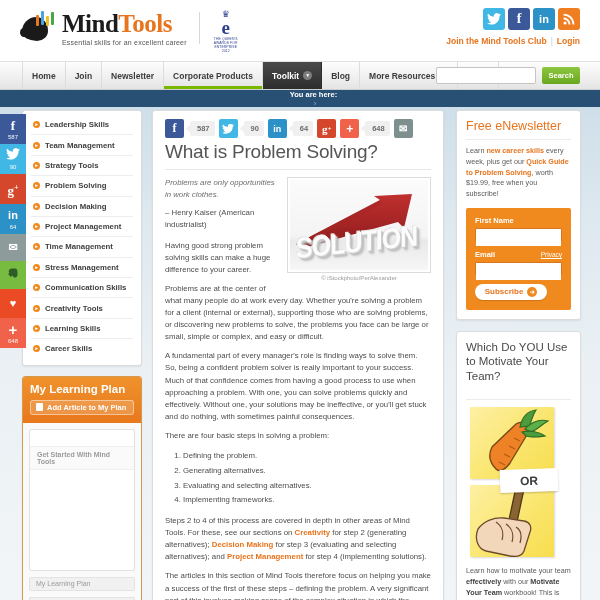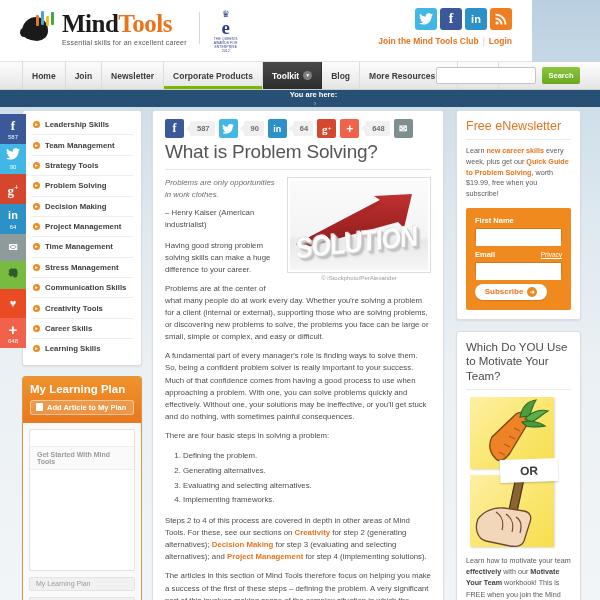--- a/index.html
+++ b/index.html
@@ -9,21 +9,21 @@
     font-family: "Liberation Sans", sans-serif;
     background: #ffffff;
   }
   #page {
     position: relative; width: 600px; height: 600px; overflow: hidden;
     background: linear-gradient(180deg,#b9cfe0 0%,#cfdfe9 18%,#dfe9f0 38%,#eaf0f4 60%,#f2f5f7 100%);
   }
 
   
   .topbar {
-    position: absolute; left: 0; top: 0; width: 532px; height: 62px;
+    position: absolute; left: 0; top: 0; width: 600px; height: 62px;
     background: #ffffff; border-bottom: 1px solid #e2e2e2;
   }
   .logo-wrap { position: absolute; left: 22px; top: 10px; display: flex; align-items: center; }
   .logo-head { position: relative; width: 34px; height: 34px; }
   .logo-head .skull {
     position: absolute; left: 0; top: 6px; width: 26px; height: 24px;
     background: #1a1a1a; border-radius: 55% 45% 42% 58% / 62% 58% 42% 38%;
   }
   .logo-head .nose {
     position: absolute; left: -2px; top: 17px; width: 8px; height: 9px;
@@ -295,21 +295,21 @@
   }
   .nf-go {
     width: 10px; height: 10px; border-radius: 50%; background: #f08a1e; color: #fff;
     font-size: 6px; line-height: 10px; text-align: center;
   }
 
   .promo {
     margin-top: 11px; background: #fff; border: 1px solid #dcdcdc; border-radius: 3px;
     box-shadow: 0 1px 2px rgba(0,0,0,.07); padding: 8px 9px 9px;
   }
-  .promo-h { font-size: 11.5px; color: #4a4a4a; line-height: 1.25; margin-bottom: 6px; }
+  .promo-h { font-size: 11.5px; color: #4a4a4a; line-height: 1.25; margin-bottom: 16px; }
   .promo-rule { height: 1px; background: #ececec; margin-bottom: 7px; }
   .promo-art {
     position: relative; width: 100%; height: 150px; margin-bottom: 8px;
   }
   .card-y {
     position: absolute; left: 4px; width: 84px; border-radius: 1px;
     background: linear-gradient(135deg,#fdf0a4 0%,#fae66e 55%,#f7dd4e 100%);
     box-shadow: 1px 1px 2px rgba(0,0,0,.15);
   }
   .card-top { top: 0; height: 72px; }
@@ -482,25 +482,25 @@
       <div class="skill">
           <span class="bullet">▸</span>
           <span>Communication Skills</span>
         </div>
       <div class="skill">
           <span class="bullet">▸</span>
           <span>Creativity Tools</span>
         </div>
       <div class="skill">
           <span class="bullet">▸</span>
+          <span>Learning Skills</span>
+        </div>
+      <div class="skill">
+          <span class="bullet">▸</span>
           <span>Career Skills</span>
-        </div>
-      <div class="skill">
-          <span class="bullet">▸</span>
-          <span>Learning Skills</span>
         </div>
     </div>
 
     <div class="mlp">
       <div class="mlp-head">
         <div class="mlp-title">My Learning Plan</div>
         <div class="mlp-add">
           <span class="mlp-doc"></span>
           <span>Add Article to My Plan</span>
         </div>

